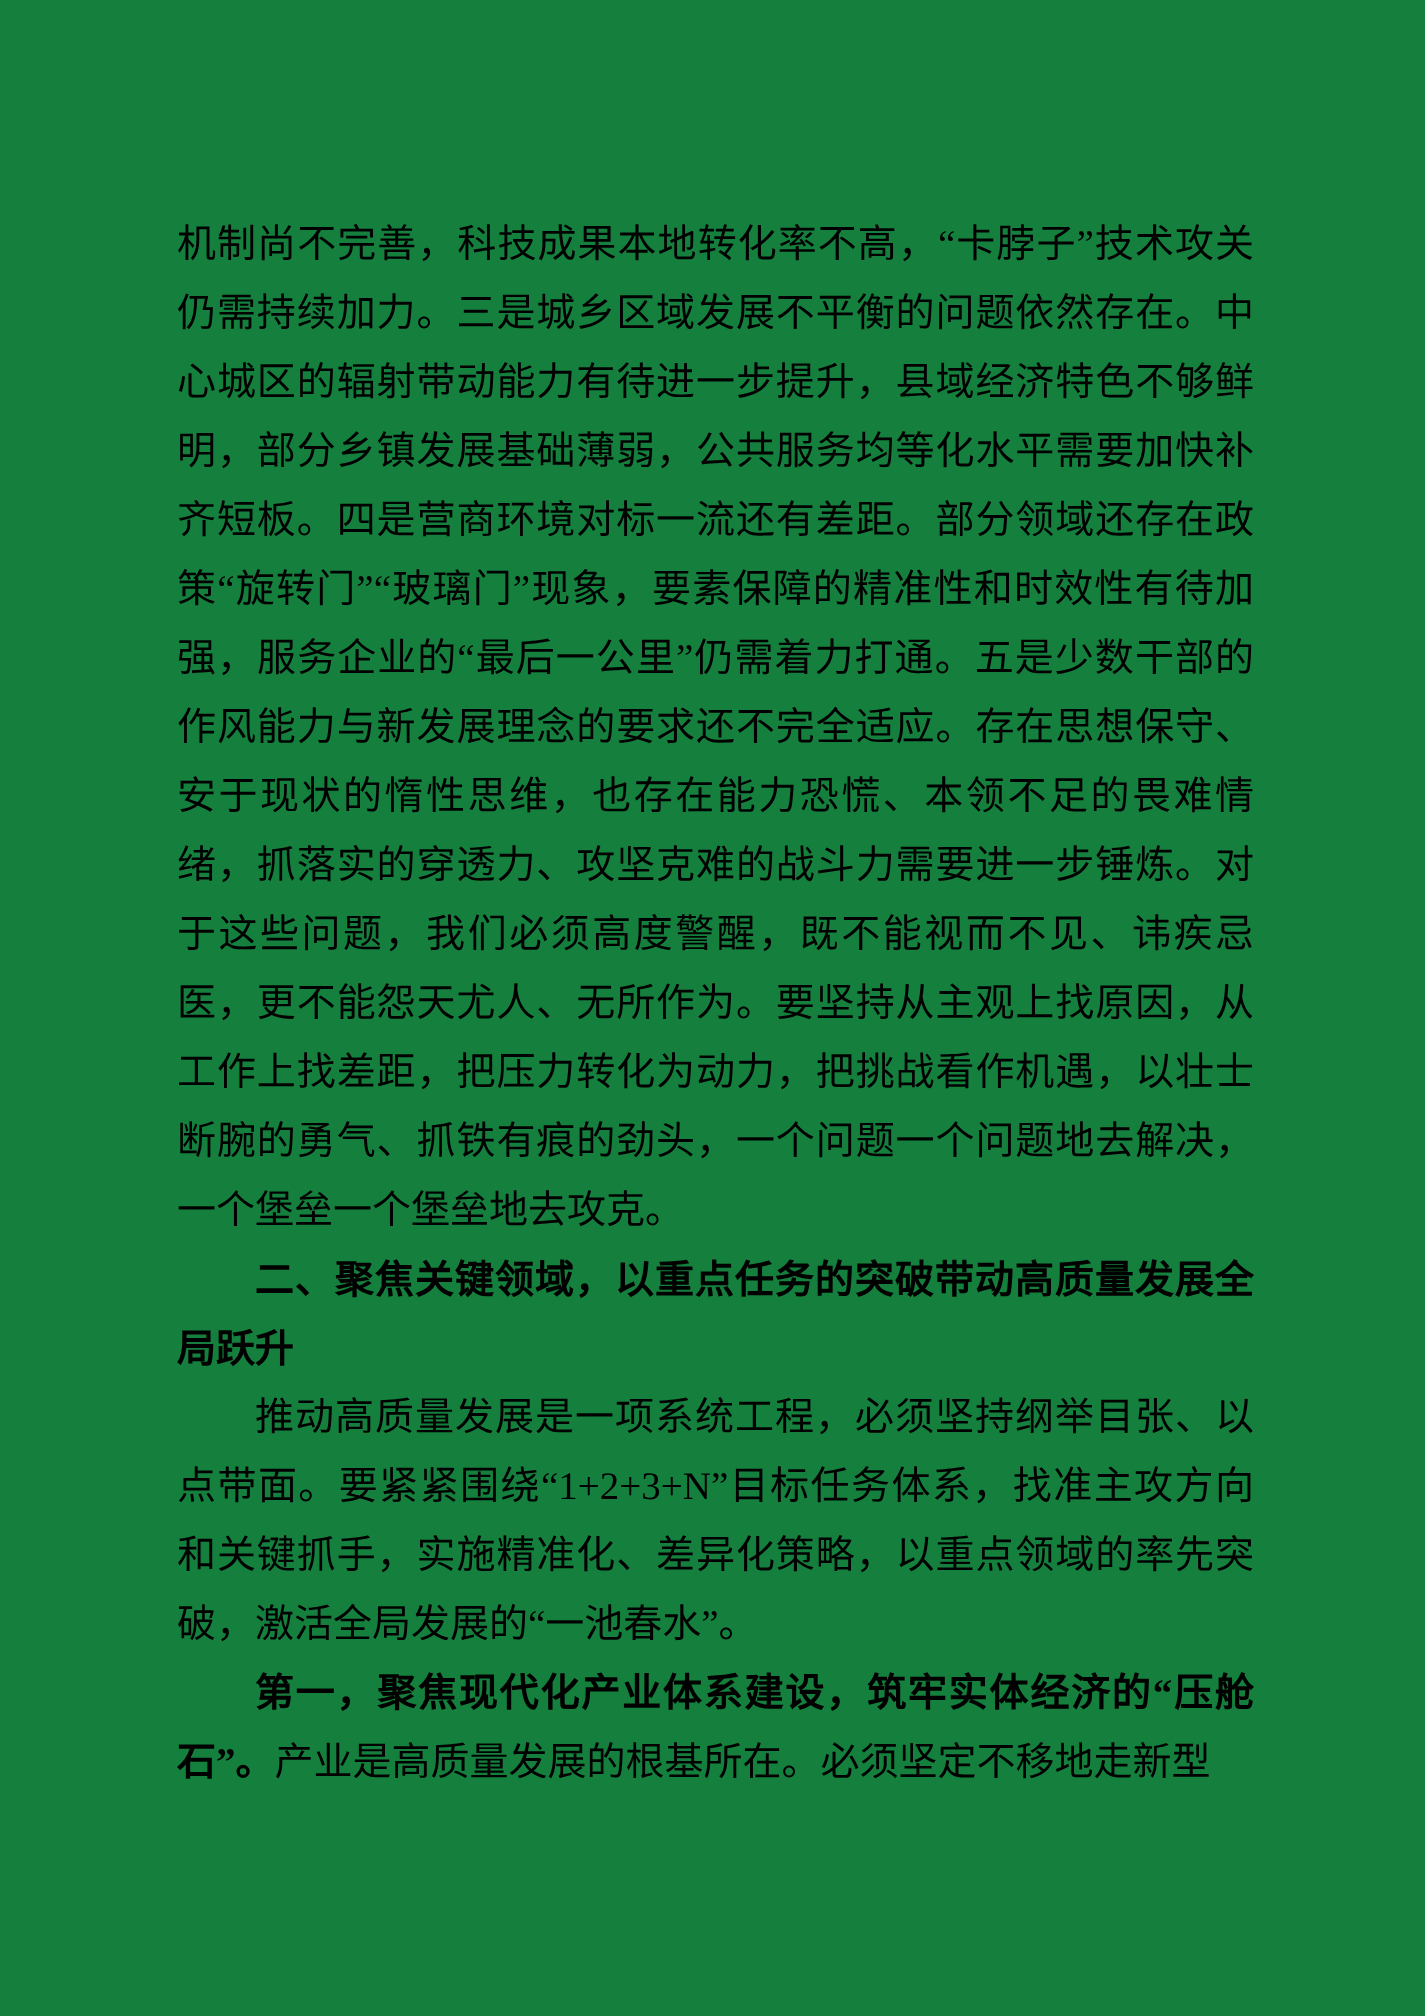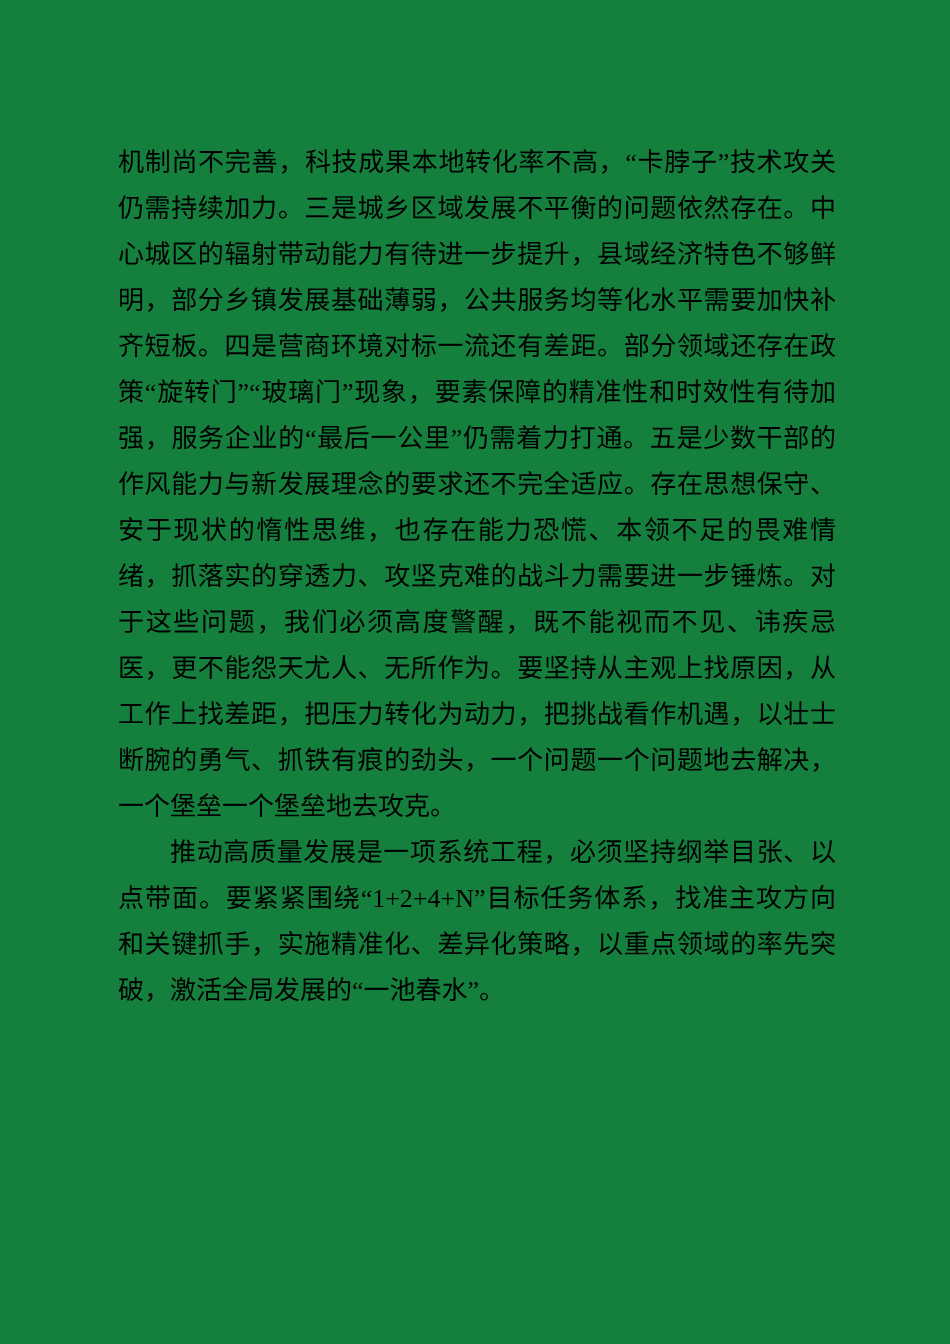--- a/index.html
+++ b/index.html
@@ -43,16 +43,18 @@
   .lead {
     font-weight: 700;
   }
 </style>
 </head>
 <body>
 
 <div class="page">
   <p class="para continuation">机制尚不完善，科技成果本地转化率不高，“卡脖子”技术攻关仍需持续加力。三是城乡区域发展不平衡的问题依然存在。中心城区的辐射带动能力有待进一步提升，县域经济特色不够鲜明，部分乡镇发展基础薄弱，公共服务均等化水平需要加快补齐短板。四是营商环境对标一流还有差距。部分领域还存在政策“旋转门”“玻璃门”现象，要素保障的精准性和时效性有待加强，服务企业的“最后一公里”仍需着力打通。五是少数干部的作风能力与新发展理念的要求还不完全适应。存在思想保守、安于现状的惰性思维，也存在能力恐慌、本领不足的畏难情绪，抓落实的穿透力、攻坚克难的战斗力需要进一步锤炼。对于这些问题，我们必须高度警醒，既不能视而不见、讳疾忌医，更不能怨天尤人、无所作为。要坚持从主观上找原因，从工作上找差距，把压力转化为动力，把挑战看作机遇，以壮士断腕的勇气、抓铁有痕的劲头，一个问题一个问题地去解决，一个堡垒一个堡垒地去攻克。</p>
 
+  <p class="para heading">二、聚焦关键领域，以重点任务的突破带动高质量发展全局跃升</p>
 
-  <p class="para indent">推动高质量发展是一项系统工程，必须坚持纲举目张、以点带面。要紧紧围绕“1+2+4+N”目标任务体系，找准主攻方向和关键抓手，实施精准化、差异化策略，以重点领域的率先突破，激活全局发展的“一池春水”。</p>
+  <p class="para indent">推动高质量发展是一项系统工程，必须坚持纲举目张、以点带面。要紧紧围绕“1+2+3+N”目标任务体系，找准主攻方向和关键抓手，实施精准化、差异化策略，以重点领域的率先突破，激活全局发展的“一池春水”。</p>
 
+  <p class="para indent"><strong class="lead">第一，聚焦现代化产业体系建设，筑牢实体经济的“压舱石”。</strong><span>产业是高质量发展的根基所在。必须坚定不移地走新型</span></p>
 </div>
 
 </body></html>

